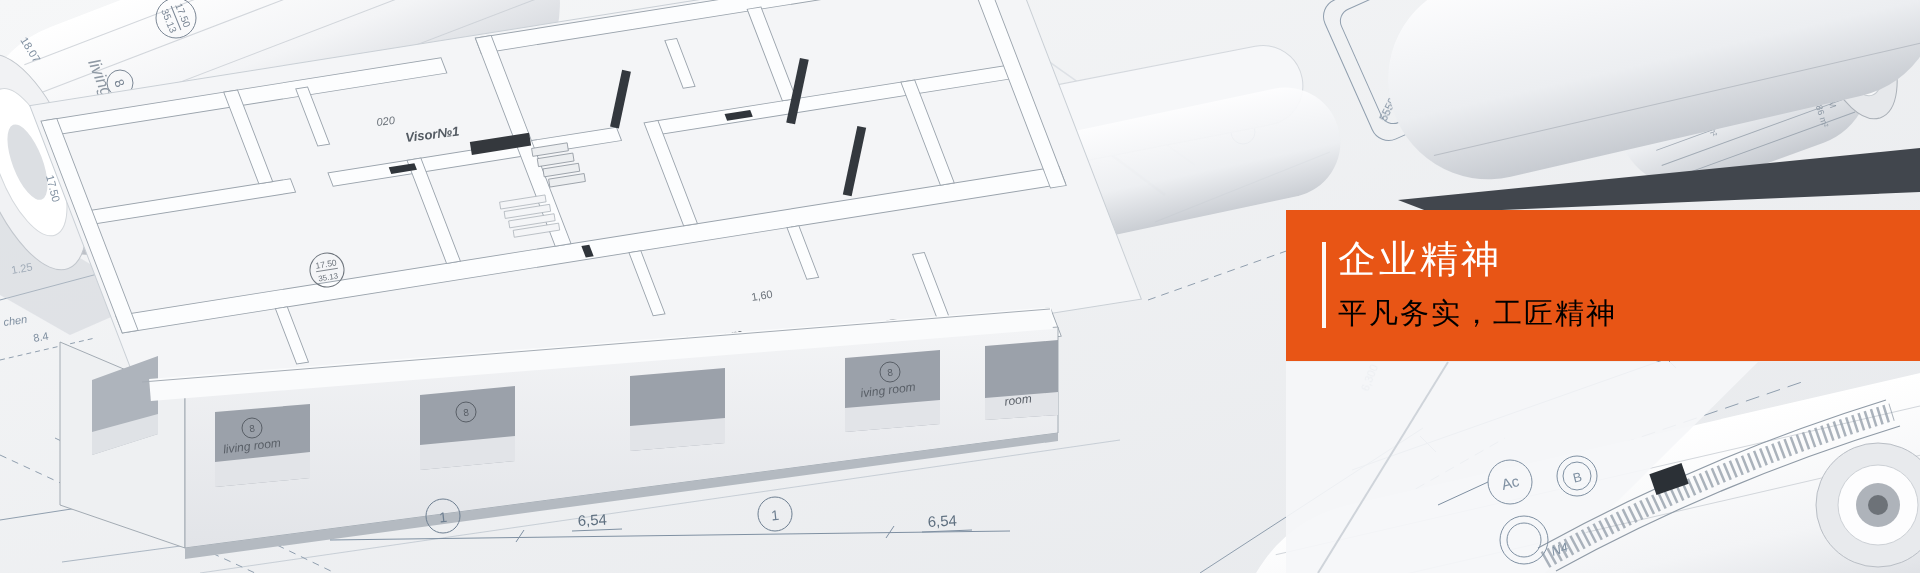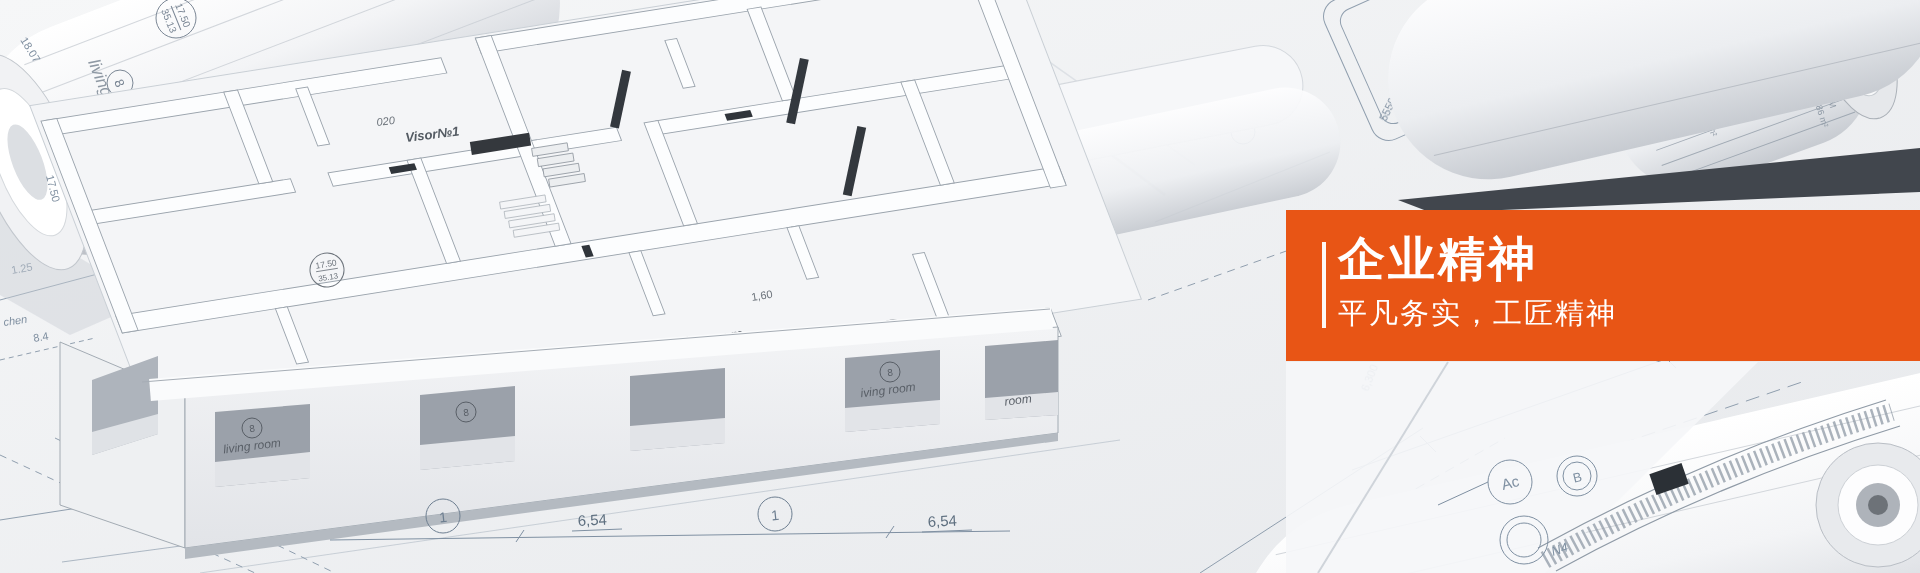--- a/index.html
+++ b/index.html
@@ -12,27 +12,27 @@
   .overlay-card{
     position:absolute;left:1286px;top:210px;width:634px;height:151px;
     background:#E85515;
   }
   .accent-bar{
     position:absolute;left:36px;top:32px;width:4px;height:86px;
     background:rgba(255,255,255,.96);
   }
   .overlay-title{
     position:absolute;left:52px;top:28px;
-    font-size:47px;line-height:42px;font-weight:700;letter-spacing:3px;
+    font-size:38px;line-height:42px;font-weight:400;letter-spacing:3px;
     color:#fff;white-space:nowrap;
   }
   .overlay-subtitle{
     position:absolute;left:52px;top:86px;
     font-size:29px;line-height:34px;font-weight:500;letter-spacing:2px;
-    color:#ffffff;white-space:nowrap;
+    color:#000000;white-space:nowrap;
   }
   .ink{stroke:#7f90a2;stroke-width:1;fill:none;}
   .ink-t{fill:#7f8fa0;stroke:none;font-size:11px;}
   text{user-select:none;}
 </style>
 </head>
 <body>
 
 <div class="hero">
 

